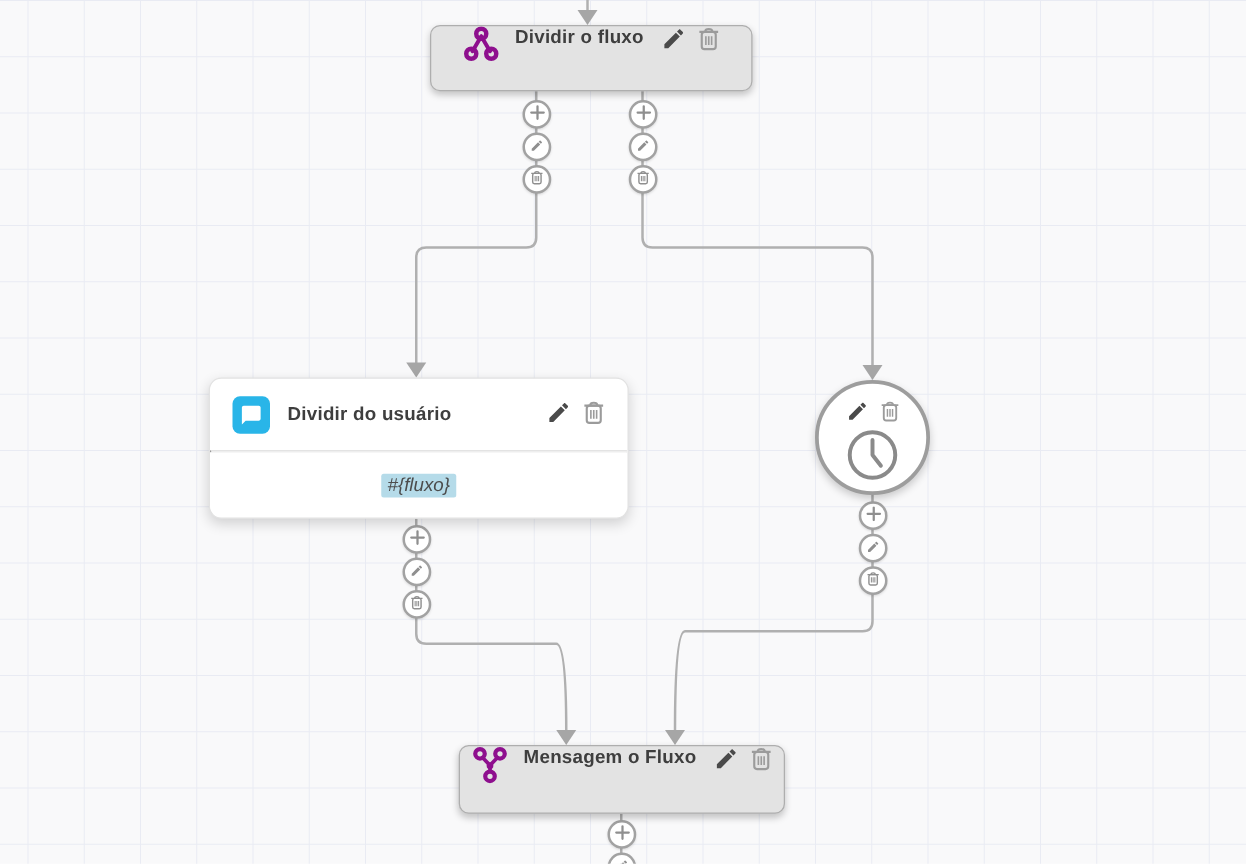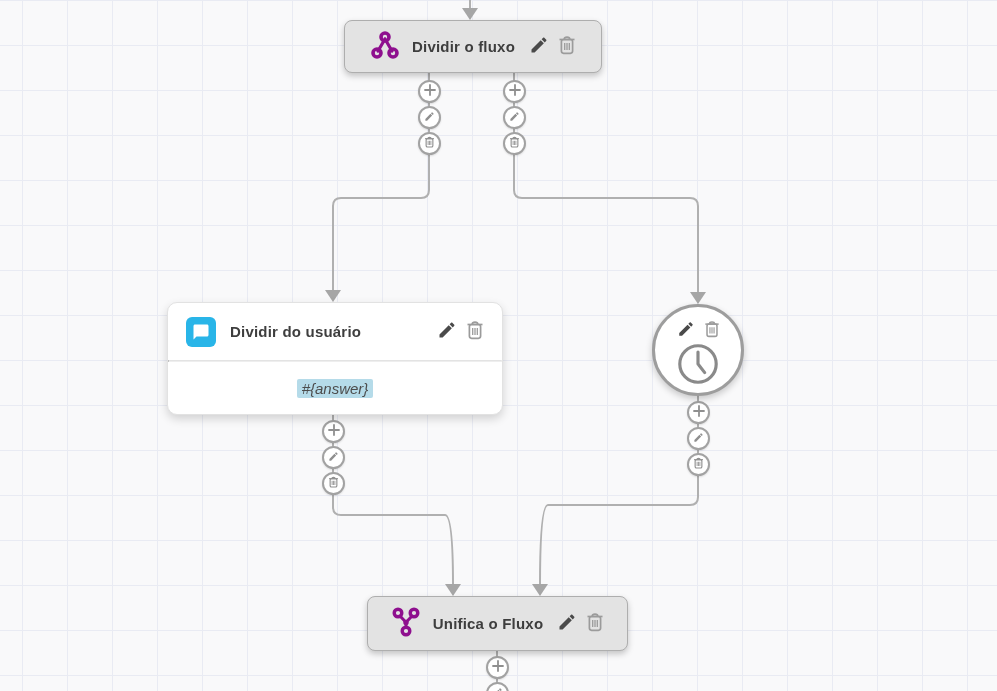--- a/index.html
+++ b/index.html
@@ -18,21 +18,21 @@
   }
   .wires{position:absolute;left:0;top:0;z-index:1;}
   .wire{stroke:#b0b0b0;stroke-width:2;fill:none;}
   .arrow{fill:#a6a6a6;stroke:none;}
 
   
   .node-gray{
     position:absolute;z-index:3;box-sizing:border-box;
     background:#e3e3e3;border:1px solid #aeaeae;border-radius:8px;
     box-shadow:0 3px 6px rgba(0,0,0,.22);
-    display:flex;align-items:center;justify-content:center;
+    display:flex;align-items:flex-start;justify-content:center;
   }
   .node-title{font-weight:bold;font-size:15px;color:#3e3e3e;letter-spacing:.2px;white-space:nowrap;}
   .hdr-gap{width:12px;}
   .act-gap{width:14px;}
   .icon-gap{width:9px;}
 
   
   .node-card{
     position:absolute;z-index:3;box-sizing:border-box;
     background:#ffffff;border:1px solid #e2e2e2;border-radius:10px;
@@ -194,21 +194,21 @@
               <path d="M1.5,4.5 H16.5"></path>
               <path d="M6.3,4 C6.3,1.6 11.7,1.6 11.7,4"></path>
               <rect x="3.4" y="4.5" width="11.2" height="13.8" rx="2.2"></rect>
               <path d="M6.7,8 V15 M9,8 V15 M11.3,8 V15" stroke-width="1.3"></path>
             </svg>
         </span>
       </button>
     </div>
     <hr class="card-divider">
     <div class="card-body">
-      <span class="var-chip">#{answer}</span>
+      <span class="var-chip">#{fluxo}</span>
     </div>
   </div>
 
   <div class="stack" style="left:322px;top:420px;">
     <button class="mini-btn">
       <span><svg width="12" height="12" viewBox="0 0 12 12">
             <path d="M6,1 V11 M1,6 H11" stroke="#8f8f8f" stroke-width="1.8" stroke-linecap="round"></path>
           </svg></span>
     </button>
     <button class="mini-btn">
@@ -279,21 +279,21 @@
     <span>
       <svg width="30" height="30" viewBox="0 0 30 30">
         <path d="M9,9 L14,14.2 M21,9 L16,14.2 M15,16 L15,20" stroke="#8e0f8e" stroke-width="3" stroke-linecap="round" fill="none"></path>
         <circle cx="15" cy="15.5" r="2.7" fill="#8e0f8e"></circle>
         <circle cx="7" cy="6" r="3.8" fill="none" stroke="#8e0f8e" stroke-width="3.4"></circle>
         <circle cx="23" cy="6" r="3.8" fill="none" stroke="#8e0f8e" stroke-width="3.4"></circle>
         <circle cx="15" cy="24" r="3.8" fill="none" stroke="#8e0f8e" stroke-width="3.4"></circle>
       </svg>
     </span>
     <span class="hdr-gap"></span>
-    <span class="node-title">Unifica o Fluxo</span>
+    <span class="node-title">Mensagem o Fluxo</span>
     <span class="act-gap"></span>
     <button class="hit">
       <span>
         <svg width="20" height="20" viewBox="0 0 24 24" fill="#4a4a4a">
             <path d="M3 17.25V21h3.75L17.81 9.94l-3.75-3.75L3 17.25zM20.71 7.04c.39-.39.39-1.02 0-1.41l-2.34-2.34c-.39-.39-1.02-.39-1.41 0l-1.83 1.83 3.75 3.75 1.83-1.83z"></path>
           </svg>
       </span>
     </button>
     <span class="icon-gap"></span>
     <button class="hit">

